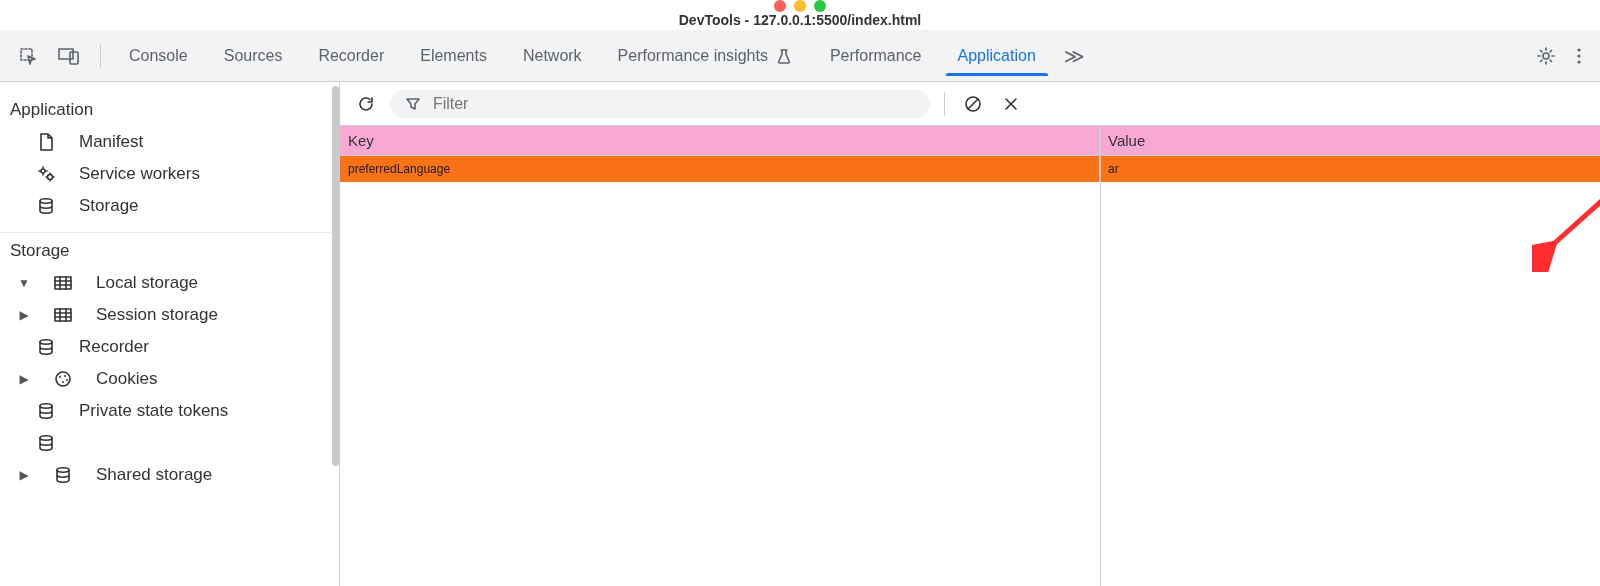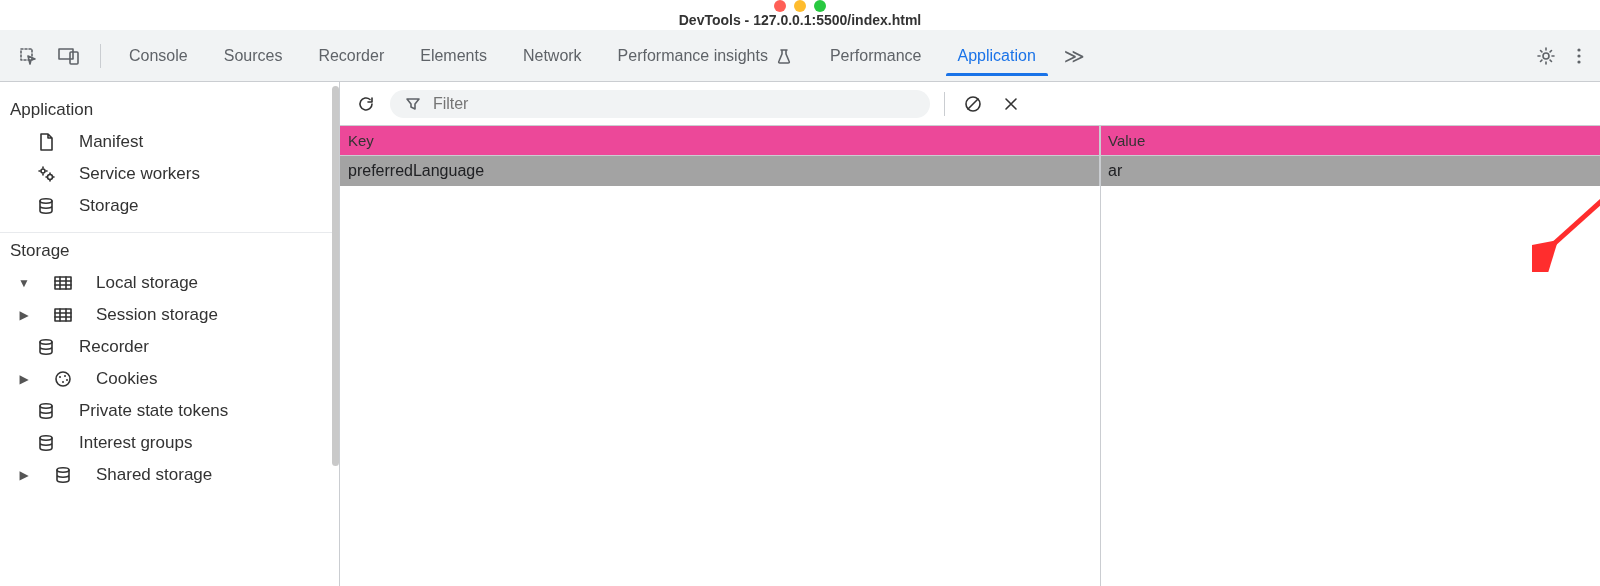--- a/index.html
+++ b/index.html
@@ -43,22 +43,22 @@
   .pane-toolbar { height: 44px; border-bottom: 1px solid #cacdd1; display: flex; align-items: center; gap: 10px; padding: 0 12px; }
   .filter-wrap { background: #f1f3f4; border-radius: 22px; display: flex; align-items: center; gap: 10px; height: 28px; padding: 0 14px; width: 540px; }
   .filter-input { border: none; outline: none; background: transparent; font-size: 16px; color: #5f6368; width: 100%; }
   .vsep { width: 1px; height: 24px; background: #cacdd1; margin: 0 4px; }
   .iconbtn { width: 28px; height: 28px; display: inline-flex; align-items: center; justify-content: center; color: #5f6368; }
   
   .table { flex: 1; position: relative; }
   .thead, .trow { display: flex; }
   .cell-key { flex: 0 0 760px; padding: 6px 8px; border-right: 1px solid #cacdd1; }
   .cell-val { flex: 1; padding: 6px 8px; position: relative; }
-  .thead { border-bottom: 1px solid #cacdd1; background: #ec4899; font-size: 15px; color: #333; }
-  .trow { background: #a3a3a3; font-size: 16px; }
+  .thead { border-bottom: 1px solid #cacdd1; background: #f9a8d4; font-size: 15px; color: #333; }
+  .trow { background: #f97316; font-size: 12px; }
   .col-divider { position: absolute; top: 0; bottom: 0; left: 760px; width: 1px; background: #cacdd1; }
   
   .arrow-annot { position: absolute; top: 46px; left: 1192px; pointer-events: none; }
   
   .stroke { stroke: #5f6368; stroke-width: 1.6; fill: none; stroke-linecap: round; stroke-linejoin: round; }
   .stroke-dark { stroke: #333; stroke-width: 1.6; fill: none; stroke-linecap: round; stroke-linejoin: round; }
 </style>
 </head>
 <body>
 
@@ -222,21 +222,20 @@
           </span>
         <span class="label">Private state tokens</span>
       </div>
       <div class="item no-arrow">
         <span class="icon">
             <svg width="16" height="18">
               <ellipse cx="8" cy="4" rx="6" ry="2.2" class="stroke-dark"></ellipse>
               <path class="stroke-dark" d="M2 4v10c0 1.2 2.7 2.2 6 2.2s6-1 6-2.2V4 M2 9c0 1.2 2.7 2.2 6 2.2s6-1 6-2.2"></path>
             </svg>
           </span>
-        <span class="label">Interest groups</span>
       </div>
       <div class="item with-arrow indent1">
         <span class="arrow">▶</span>
         <span class="icon">
             <svg width="16" height="18">
               <ellipse cx="8" cy="4" rx="6" ry="2.2" class="stroke-dark"></ellipse>
               <path class="stroke-dark" d="M2 4v10c0 1.2 2.7 2.2 6 2.2s6-1 6-2.2V4 M2 9c0 1.2 2.7 2.2 6 2.2s6-1 6-2.2"></path>
             </svg>
           </span>
         <span class="label">Shared storage</span>

